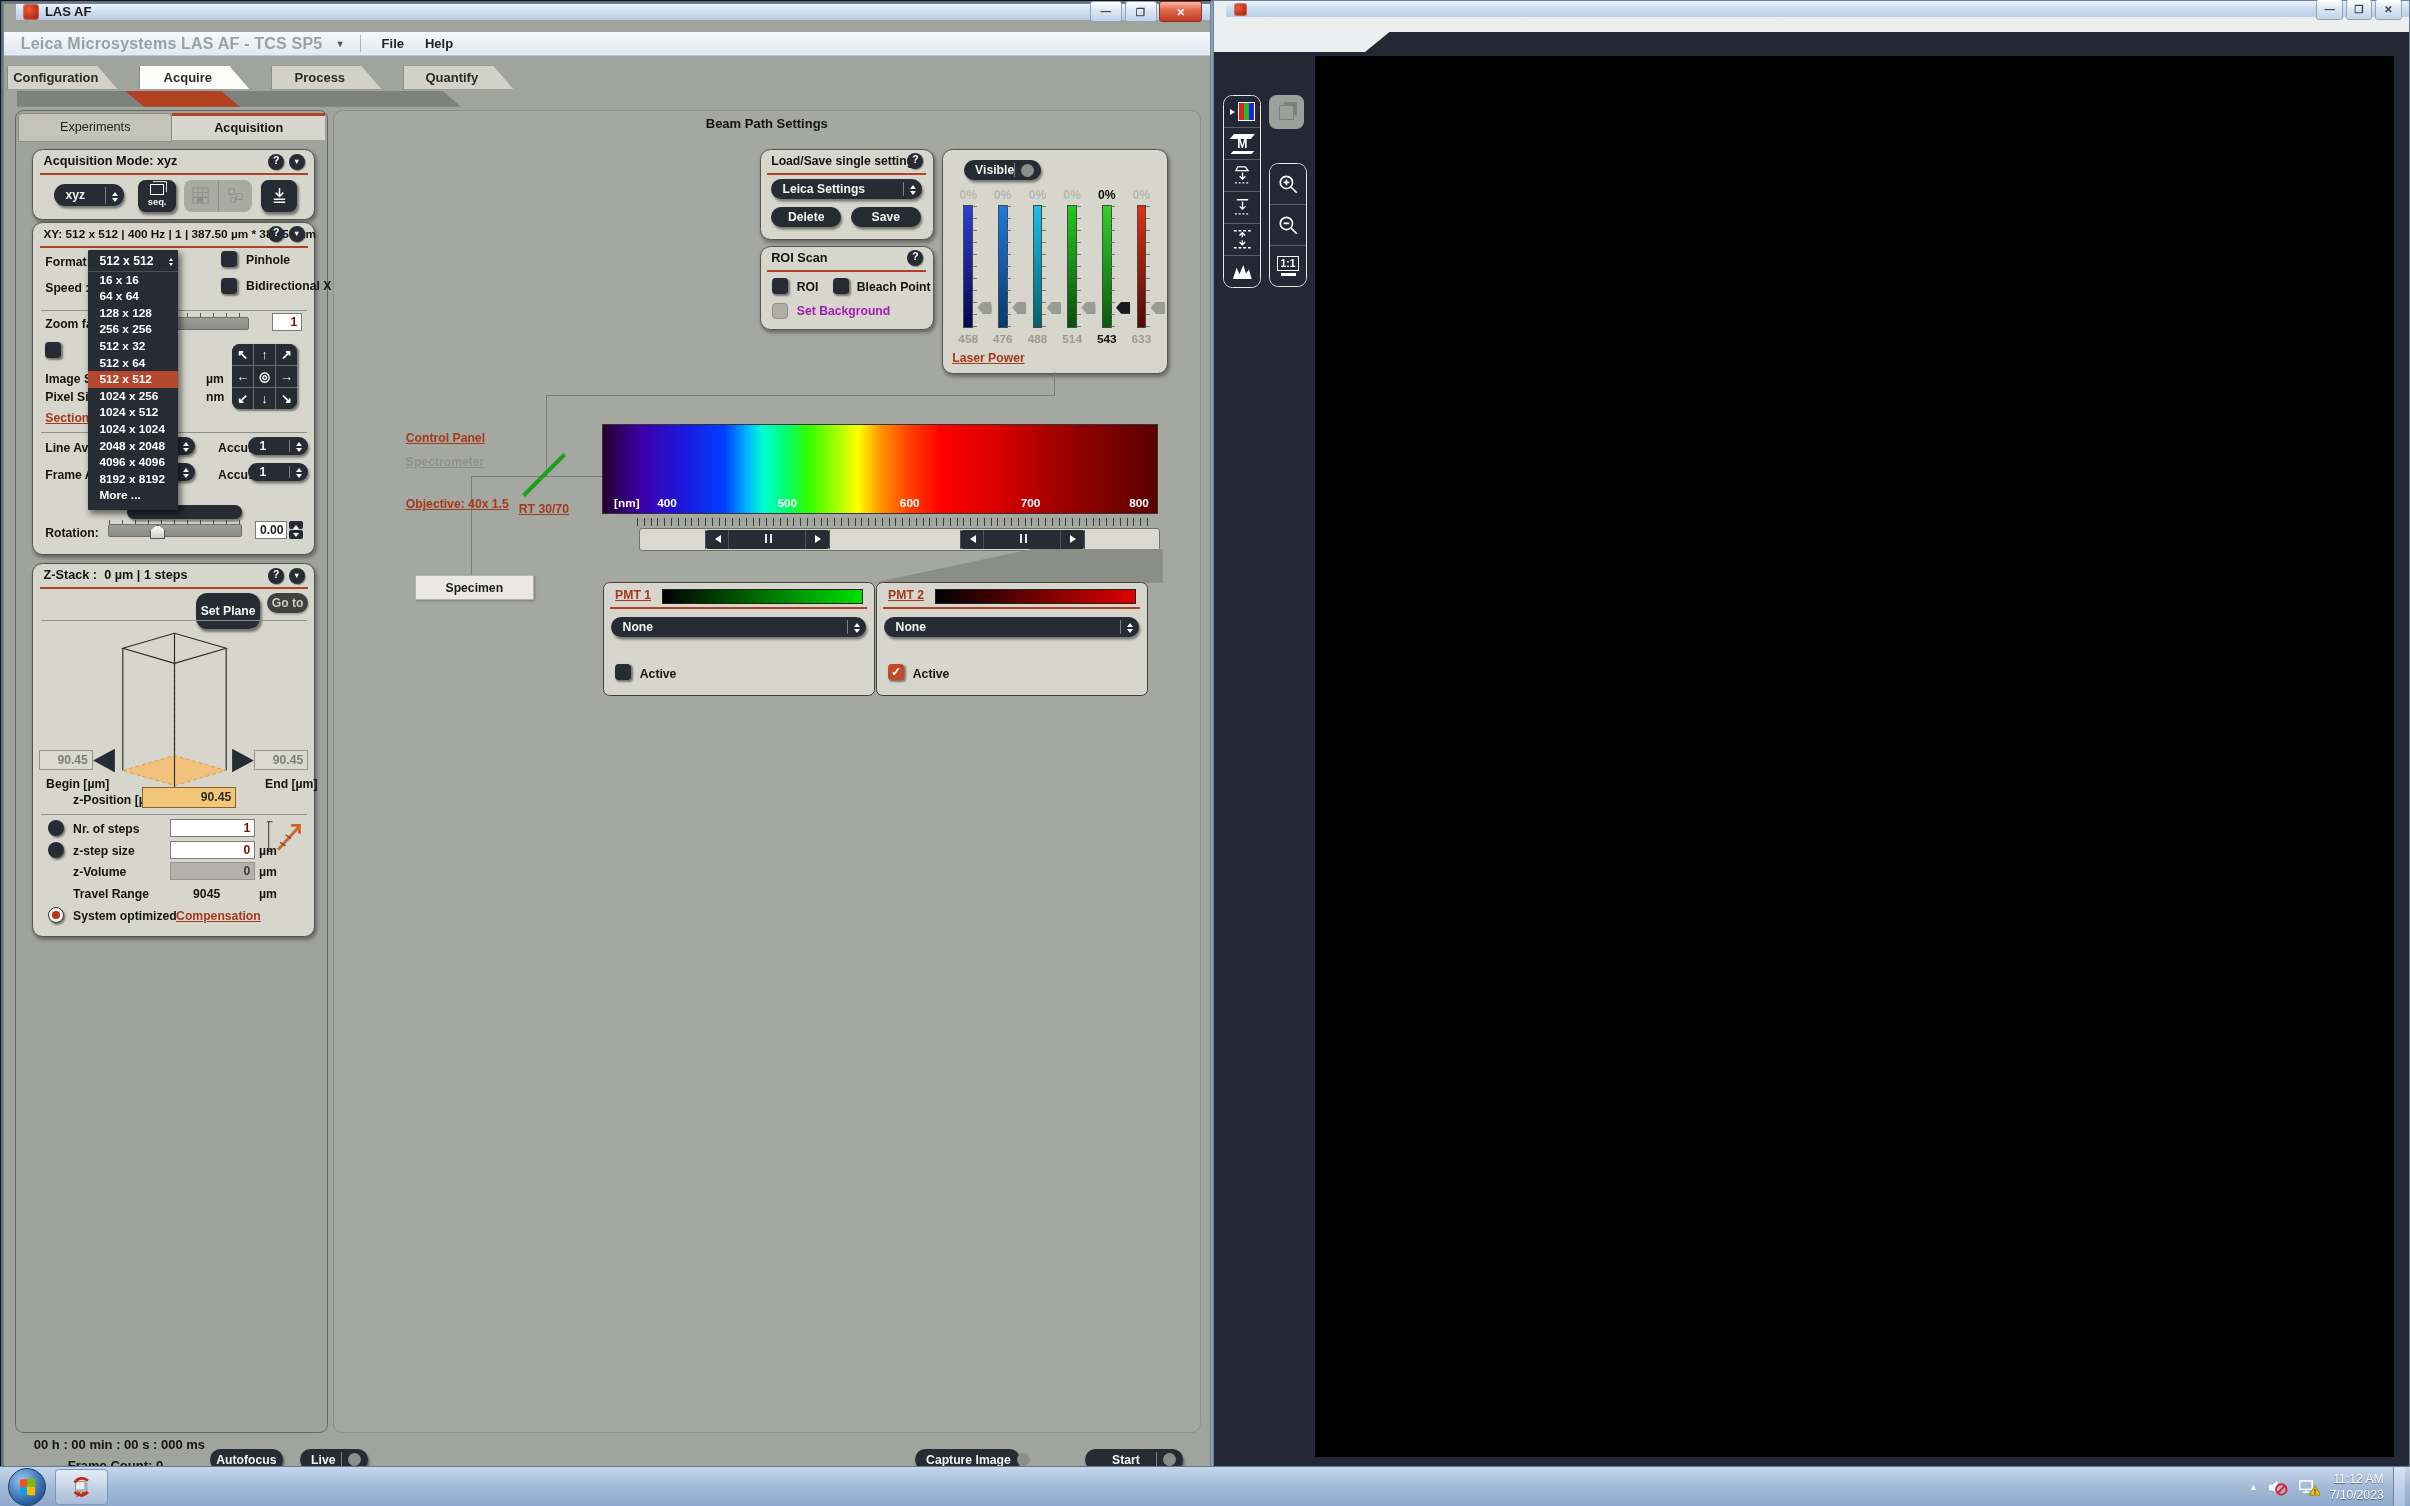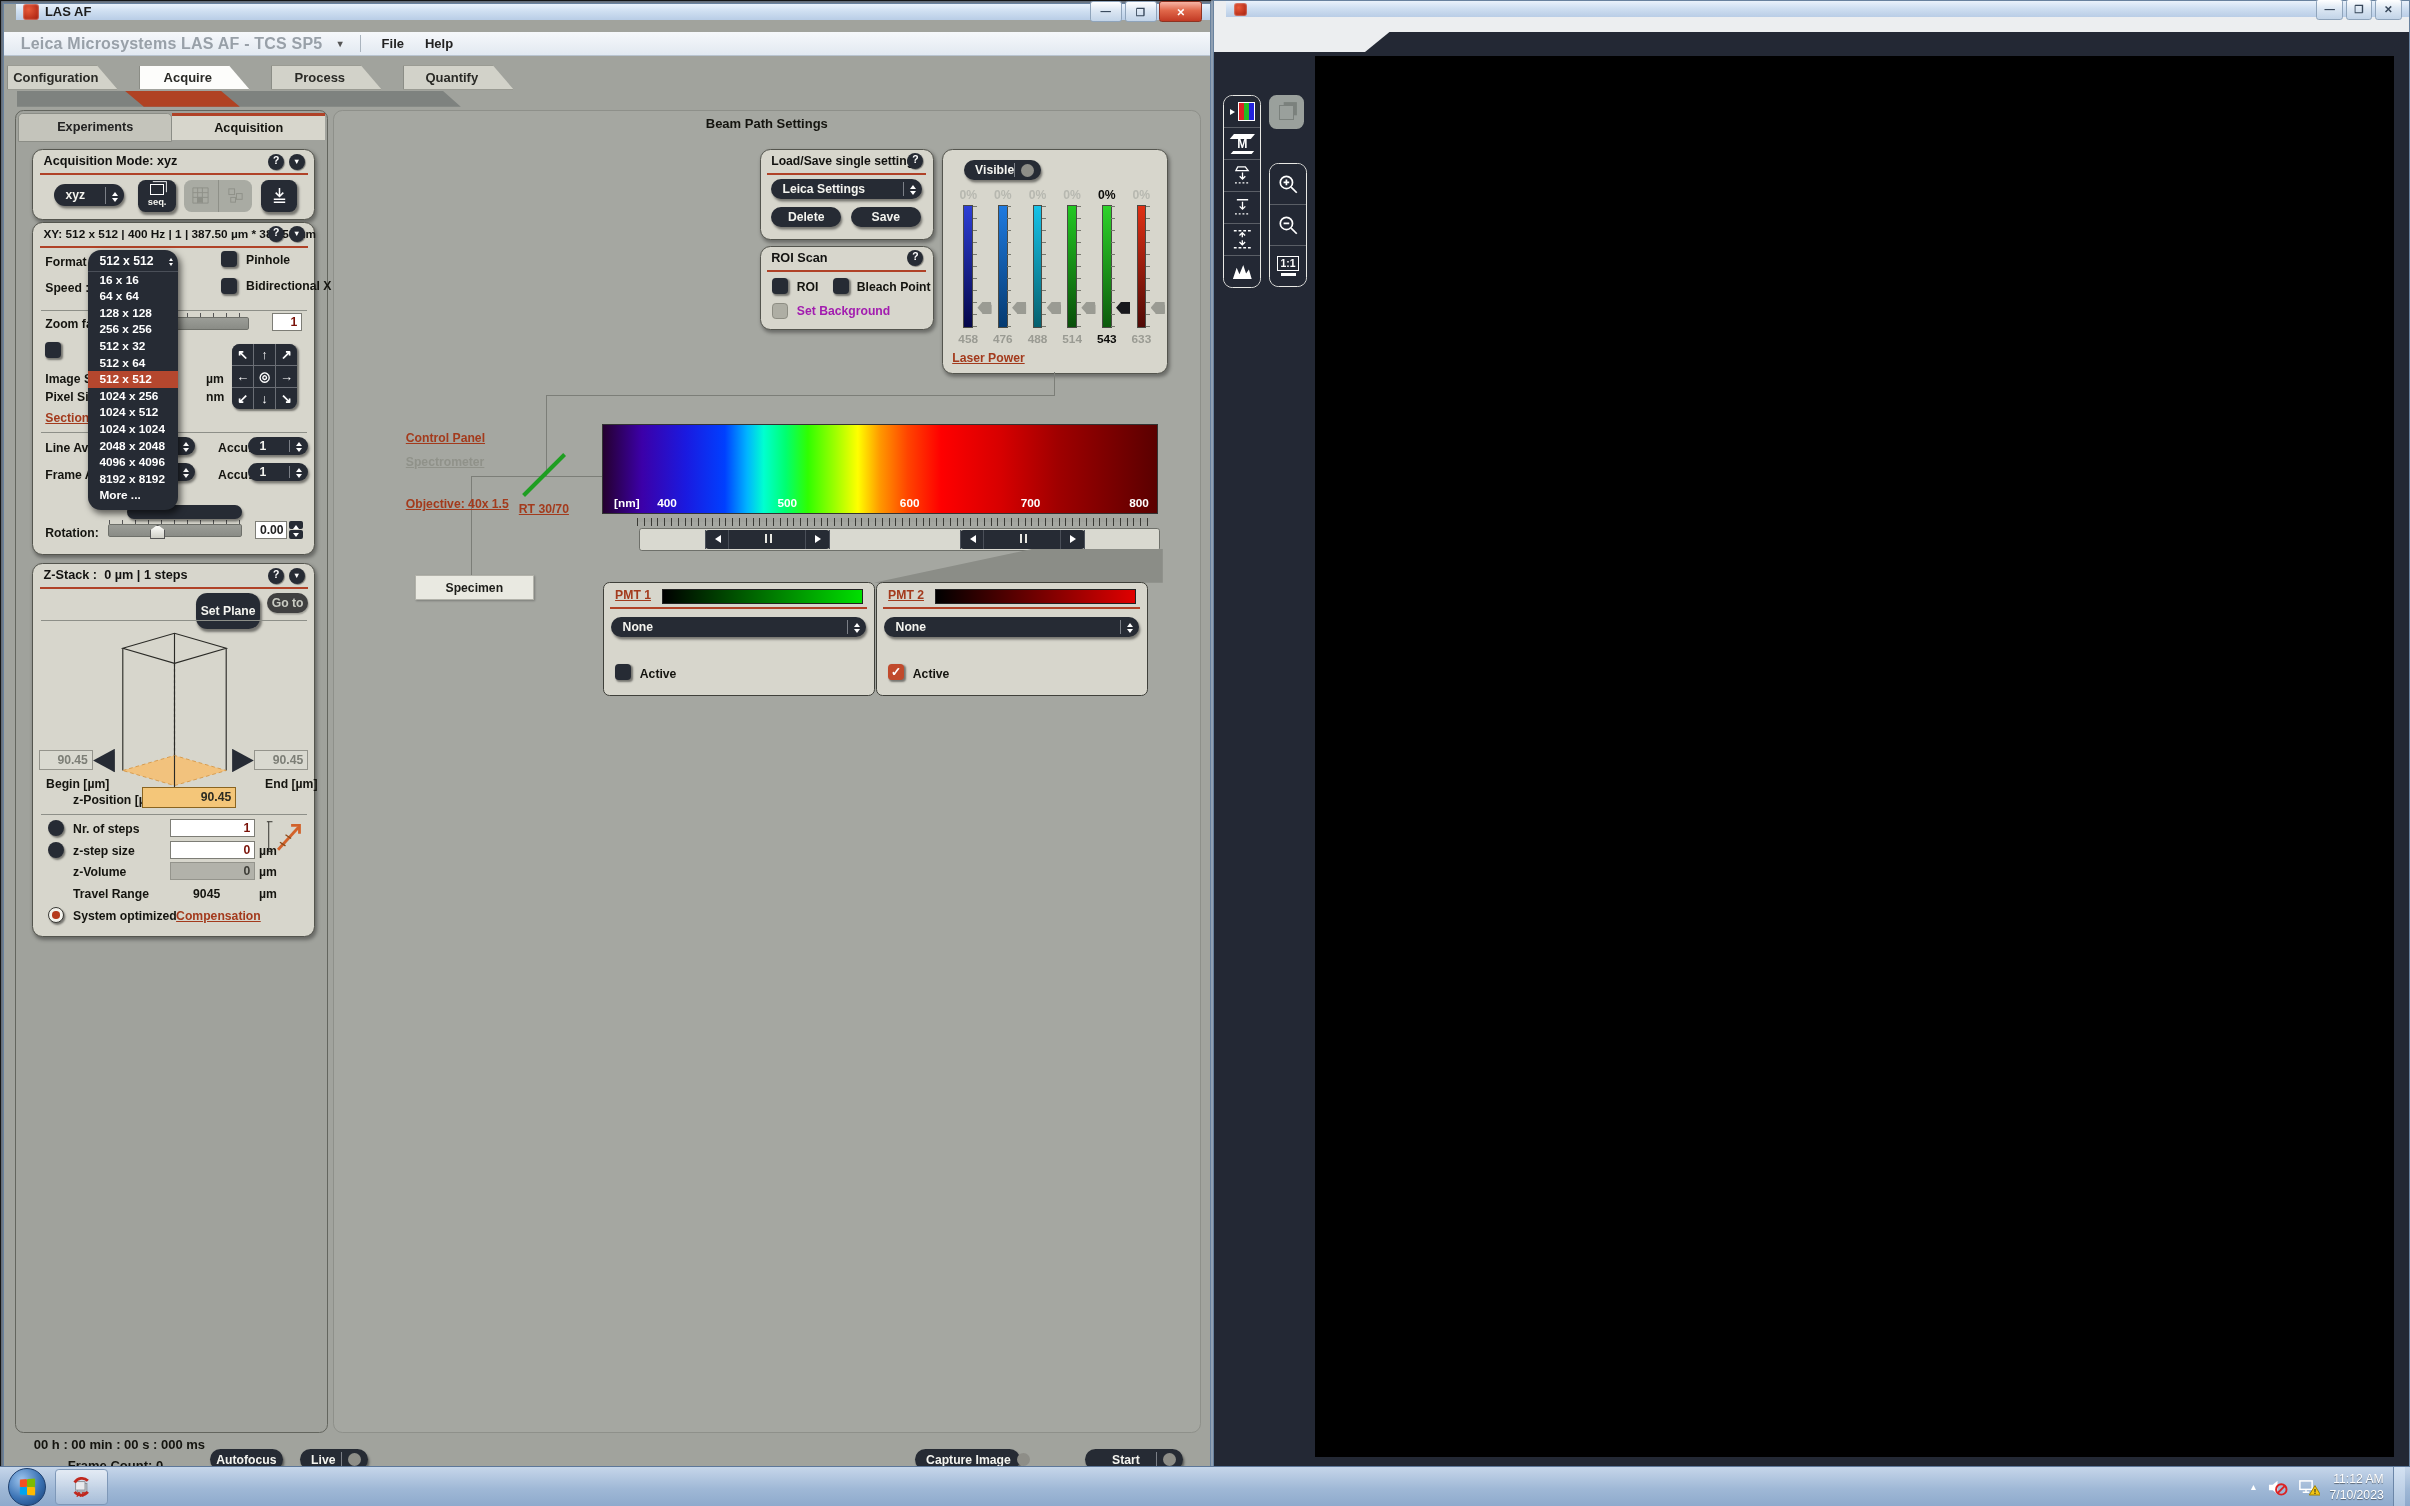--- a/index.html
+++ b/index.html
@@ -59,21 +59,21 @@
 .dfield{color:#7c7e76;justify-content:flex-end}
 
 .hslider{position:absolute;height:11.3px;background:linear-gradient(#9b9d97,#8a8c86);border:0.9px solid #6e706a;border-radius:1.9px}
 .hslider::before{content:"";position:absolute;left:0;right:0;top:-4.7px;height:3.8px;background:repeating-linear-gradient(90deg,#555 0 0.9px,transparent 0.9px 13px)}
 .thumb{position:absolute;width:13px;height:12.2px;top:1.9px;background:linear-gradient(#fdfdfa,#cfcfc6);border:0.9px solid #555;clip-path:polygon(50% 0,100% 38%,100% 100%,0 100%,0 38%)}
 .nspin{position:absolute;width:14px;display:flex;flex-direction:column;gap:0.9px}
 .nspin i{flex:1;background:#262b34;border-radius:1.9px;display:flex;align-items:center;justify-content:center}
 .nspin i::after{content:"";border:3.8px solid transparent;border-bottom:4.7px solid #fff}
 .nspin i.dn::after{border-bottom:none;border-top:4.7px solid #fff}
 
-.ddwrap{position:absolute;background:#262b34;border-radius:13px;box-shadow:2.8px 3.8px 6.6px rgba(0,0,0,.55);z-index:50;padding:1.9px 0 5.6px}
+.ddwrap{position:absolute;background:#262b34;border-radius:1px;box-shadow:2.8px 3.8px 6.6px rgba(0,0,0,.55);z-index:50;padding:1.9px 0 5.6px}
 .ddctl{height:19px;display:flex;align-items:center;color:#fff;font-size:12.2px;font-weight:bold;border-bottom:0.9px solid #4a4f58}
 .ddctl .txt{padding-left:11.3px}
 .dditem{height:16.6px;line-height:16.6px;padding-left:11.3px;color:#fff;font-size:11.8px;font-weight:bold;white-space:nowrap}
 .dditem[data-state=selected]{background:#b5472e}
 
 .dpad{position:absolute;display:grid;grid-template-columns:repeat(3,1fr);grid-template-rows:repeat(3,1fr);gap:0.9px;background:#6a6e75;border-radius:7.5px;overflow:hidden;box-shadow:1.4px 1.9px 1.9px rgba(0,0,0,.45)}
 .dpad div{background:#262b34;color:#fff;display:flex;align-items:center;justify-content:center;font-size:13px;font-weight:bold}
 
 .laserrow{position:absolute;display:flex;justify-content:space-between}
 .laser{width:32px;display:flex;flex-direction:column;align-items:center;position:relative}
@@ -149,21 +149,21 @@
       <div class="tab" data-state="">Configuration</div>
           <div class="tab" data-state="active">Acquire</div>
           <div class="tab" data-state="">Process</div>
           <div class="tab" data-state="">Quantify</div>
         </div>
       <div class="underbar"></div>
       <div class="underseg" style="left:121px;width:115px"></div>
 
       <div class="abs" style="left:11.3px;top:54px;width:311px;height:1321px;border:1.9px solid #63655e;border-radius:8.5px;background:#a0a29c">
         <div class="abs" style="left:1.9px;top:1.9px;display:flex;width:307px">
-          <div style="flex:1;height:27px;background:#c4c4bb;border:0.9px solid #8b8d86;border-radius:4.7px 4.7px 0 0;display:flex;align-items:center;justify-content:center;font-size:12.7px;font-weight:bold;color:#222">Experiments</div>
+          <div style="flex:1;height:27px;background:#c4c4bb;border:0.9px solid #8b8d86;border-radius:4.7px 4.7px 0 0;display:flex;align-items:center;justify-content:center;font-size:12.7px;font-weight:normal;color:#222">Experiments</div>
           <div style="flex:1;height:27px;background:#d7d6cc;border-top:3.8px solid #b04227;display:flex;align-items:center;justify-content:center;font-size:12.7px;font-weight:bold;color:#14140f;box-sizing:border-box">Acquisition</div>
         </div>
 
         <div class="panel" style="left:16px;top:38px;width:281px;height:69px">
           <div class="phead">Acquisition Mode: xyz</div>
           <div class="circ" style="right:30px;top:3.8px">
               <span>?</span>
             </div>
           <div class="circ" style="right:9.4px;top:3.8px">
               <span style="font-size:7.5px">▼</span>

